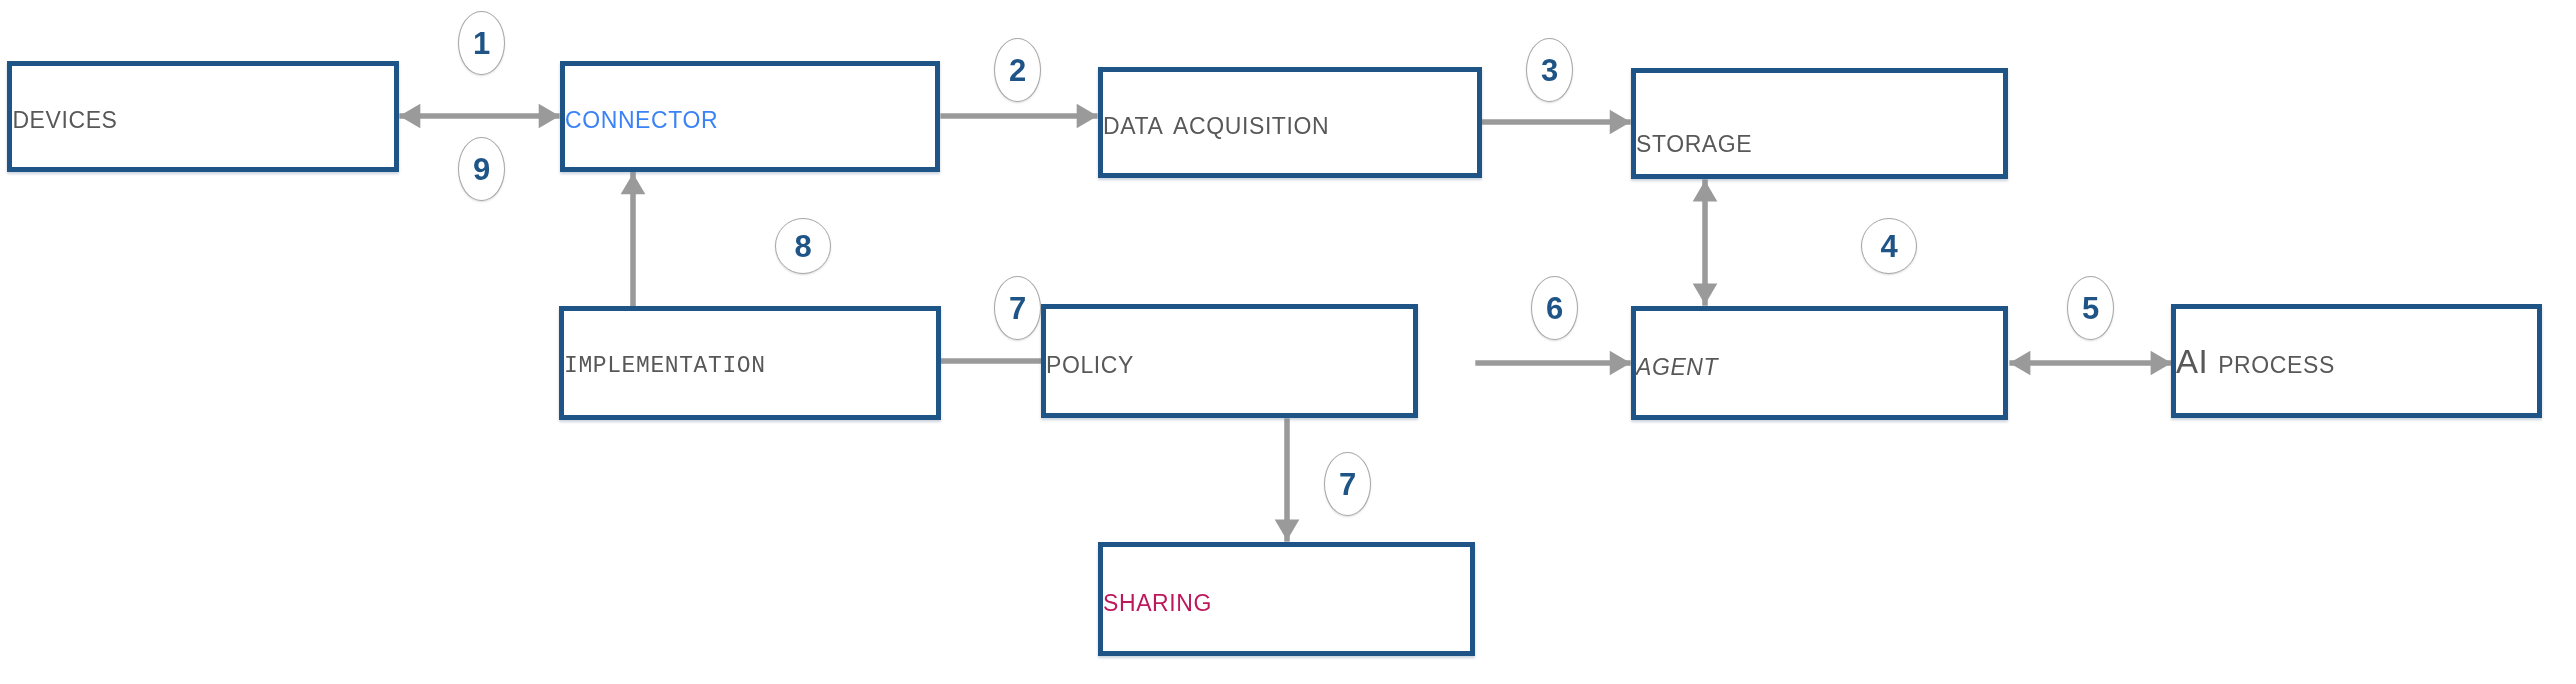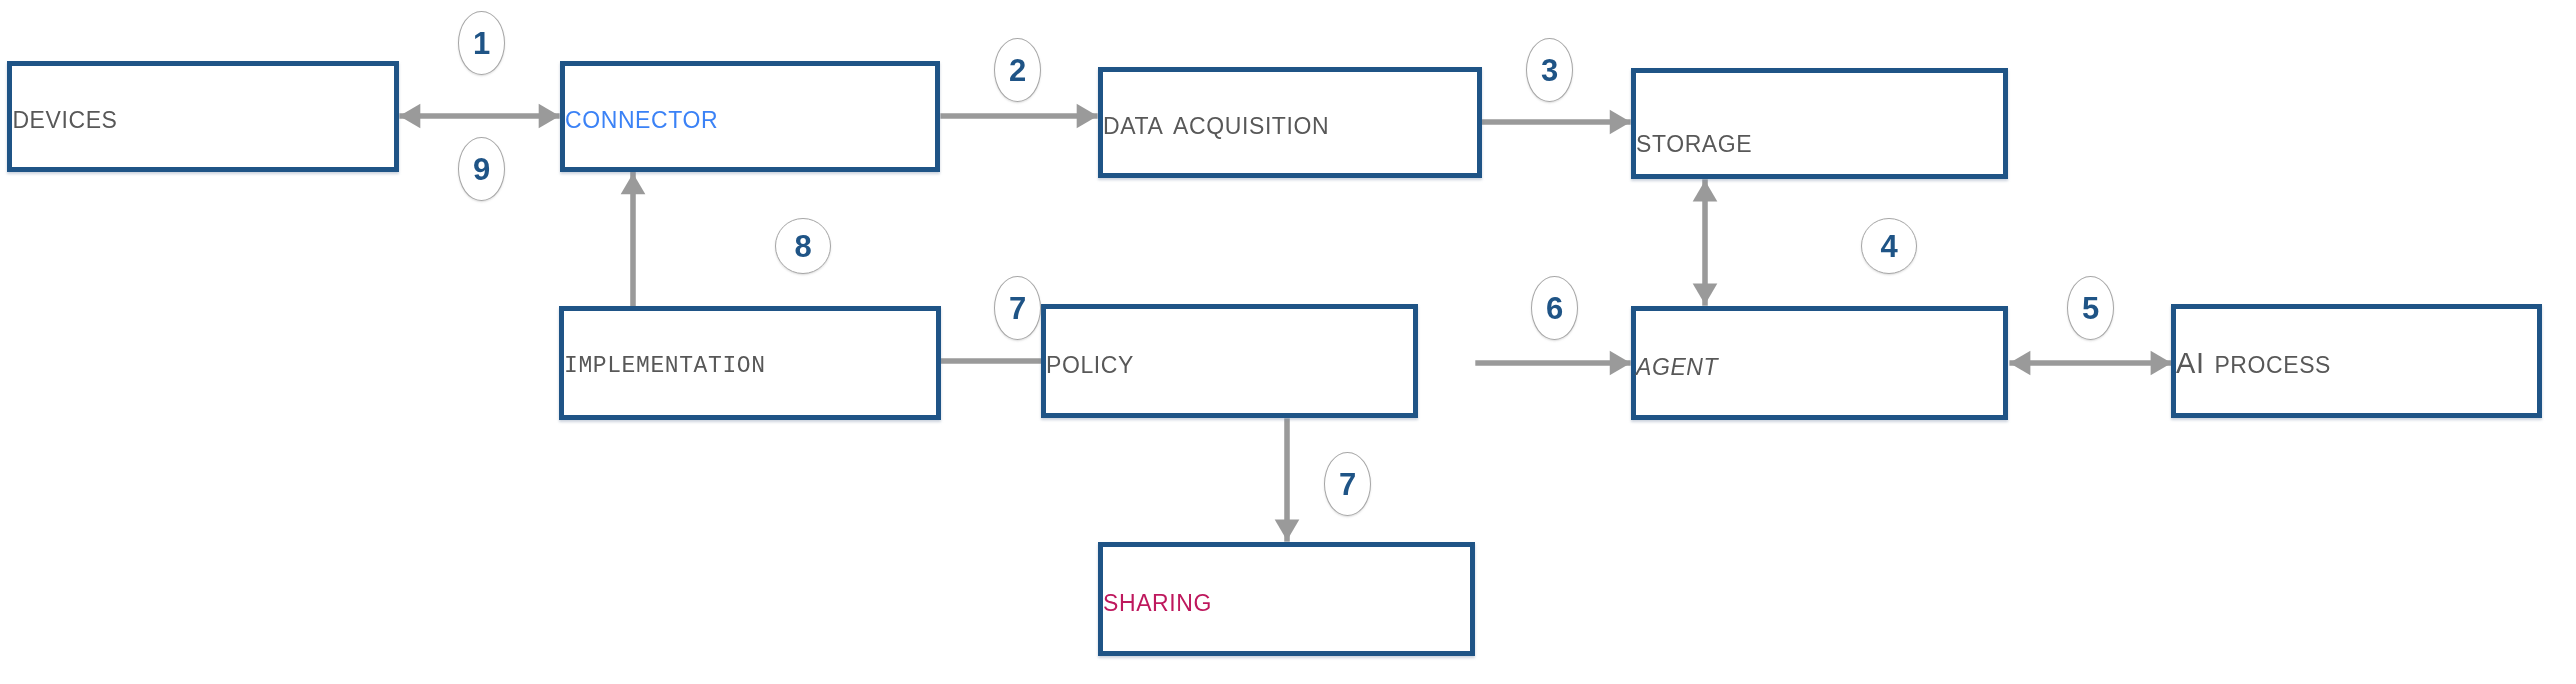--- a/index.html
+++ b/index.html
@@ -150,21 +150,21 @@
       <div class="node" style="left: 559px; top: 306px; width: 382px; height: 114px; border-color: rgb(31, 84, 134); background: rgb(255, 255, 255);">
         <span class="node-label" style="color: rgb(88, 88, 88); font-family: Liberation Mono, monospace;">Implementation</span>
       </div>
       <div class="node" style="left: 1041px; top: 304px; width: 377px; height: 114px; border-color: rgb(31, 84, 134); background: rgb(255, 255, 255);">
         <span class="node-label" style="color: rgb(88, 88, 88);">Policy</span>
       </div>
       <div class="node" style="left: 1631px; top: 306px; width: 377px; height: 114px; border-color: rgb(31, 84, 134); background: rgb(255, 255, 255);">
         <span class="node-label" style="color: rgb(88, 88, 88); font-style: italic;">Agent</span>
       </div>
       <div class="node" style="left: 2171px; top: 304px; width: 371px; height: 114px; border-color: rgb(31, 84, 134); background: rgb(255, 255, 255);">
-        <span class="node-label keepcase" style="color: rgb(88, 88, 88);"><span style="font-size:29px">AI</span><span style="font-variant:small-caps;text-transform:lowercase"> Process</span></span>
+        <span class="node-label keepcase" style="color: rgb(88, 88, 88);"><span style="font-size:33px">AI</span><span style="font-variant:small-caps;text-transform:lowercase"> Process</span></span>
       </div>
       <div class="node" style="left: 1098px; top: 542px; width: 377px; height: 114px; border-color: rgb(31, 84, 134); background: rgb(255, 255, 255);">
         <span class="node-label" style="color: #be185d;">Sharing</span>
       </div>
     </div>
   <div id="badge-layer">
       <div class="badge" style="left: 458px; top: 11px; width: 47px; height: 64px; border-color: rgb(166, 166, 166);">
         <span class="badge-text" style="color: rgb(31, 84, 134);">1</span>
       </div>
       <div class="badge" style="left: 458px; top: 137px; width: 47px; height: 64px; border-color: rgb(166, 166, 166);">

